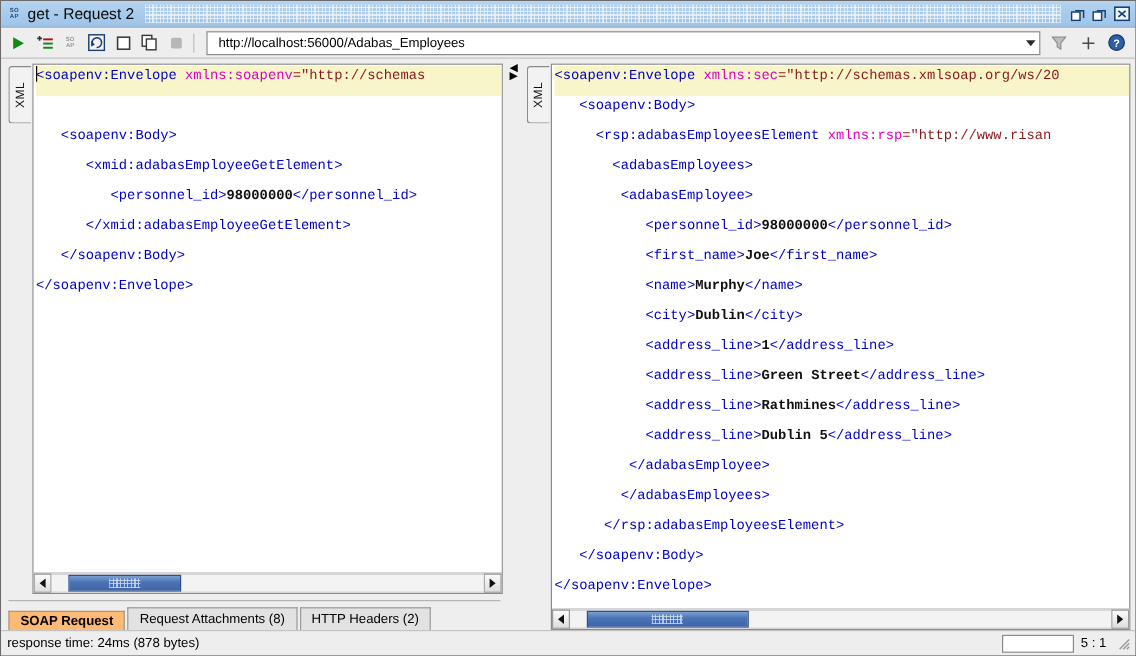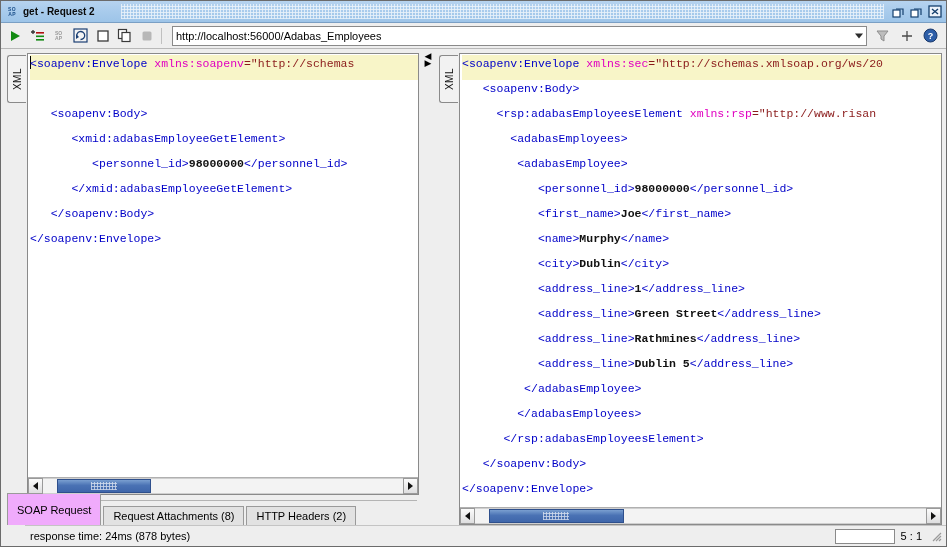--- a/index.html
+++ b/index.html
@@ -54,22 +54,22 @@
     display: flex; flex-direction: column;
     justify-content: center; align-items: center;
     color: #1b4f8a;
     font-size: 5px;
     line-height: 5px;
     font-family: "Liberation Sans", sans-serif;
     font-weight: bold;
     letter-spacing: .3px;
   }
   .title-text {
-    font-size: 10px;
-    font-weight: bold;
+    font-size: 13px;
+    font-weight: normal;
     color: #0a0a0a;
     z-index: 2;
     white-space: nowrap;
   }
   .title-buttons {
     margin-left: auto;
     display: flex;
     align-items: center;
     gap: 3px;
     z-index: 2;
@@ -109,21 +109,21 @@
     margin: 0 3px 0 5px;
     background: #ffffff;
     border: 1px solid #8a8a8a;
     display: flex;
     align-items: center;
     position: relative;
   }
   .url-text {
     font-size: 11px;
     color: #000;
-    padding-left: 3px;
+    padding-left: 9px;
     white-space: nowrap;
     overflow: hidden;
   }
   .combo-arrow {
     position: absolute;
     right: 3px; top: 50%;
     transform: translateY(-50%);
     width: 0; height: 0;
     border-left: 4px solid transparent;
     border-right: 4px solid transparent;
@@ -311,37 +311,36 @@
     align-items: center;
     font-size: 11px;
     color: #000;
     background: #e2e2e2;
     border: 1px solid #9a9a9a;
     border-bottom: none;
     box-sizing: border-box;
     white-space: nowrap;
   }
   .tab.active {
-    background: #f0abfc;
+    background: #fdba74;
     border-color: #9a9a9a;
-    height: 32px;
-    font-weight: normal;
+    height: 16px;
+    font-weight: bold;
   }
 
   
   .statusbar {
     height: 20px;
     min-height: 20px;
     background: #eeeeee;
     border-top: 1px solid #c4c4c4;
     display: flex;
     align-items: center;
     padding: 0 4px 0 5px;
     font-size: 11px;
-    margin-left: 24px;
   }
   .status-text { color: #000; white-space: nowrap; }
   .status-right {
     margin-left: auto;
     display: flex;
     align-items: center;
     gap: 6px;
   }
   .status-field {
     width: 58px; height: 13px;

